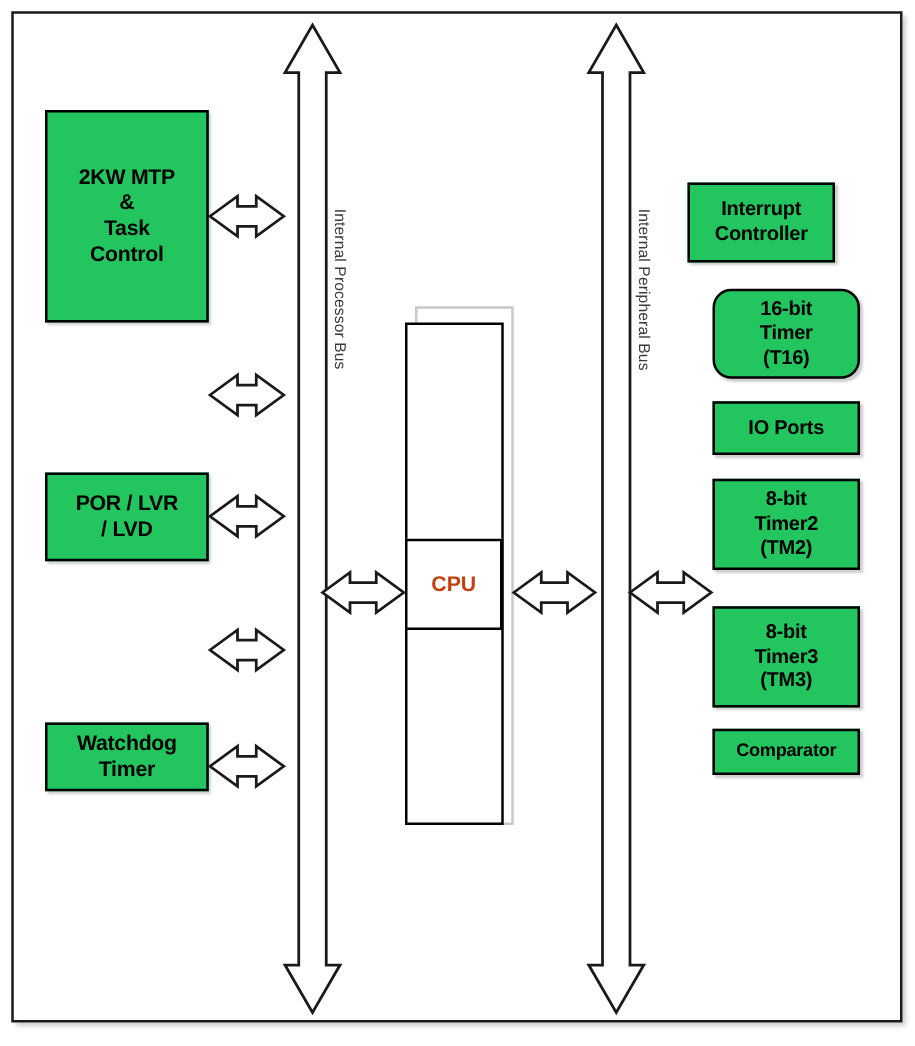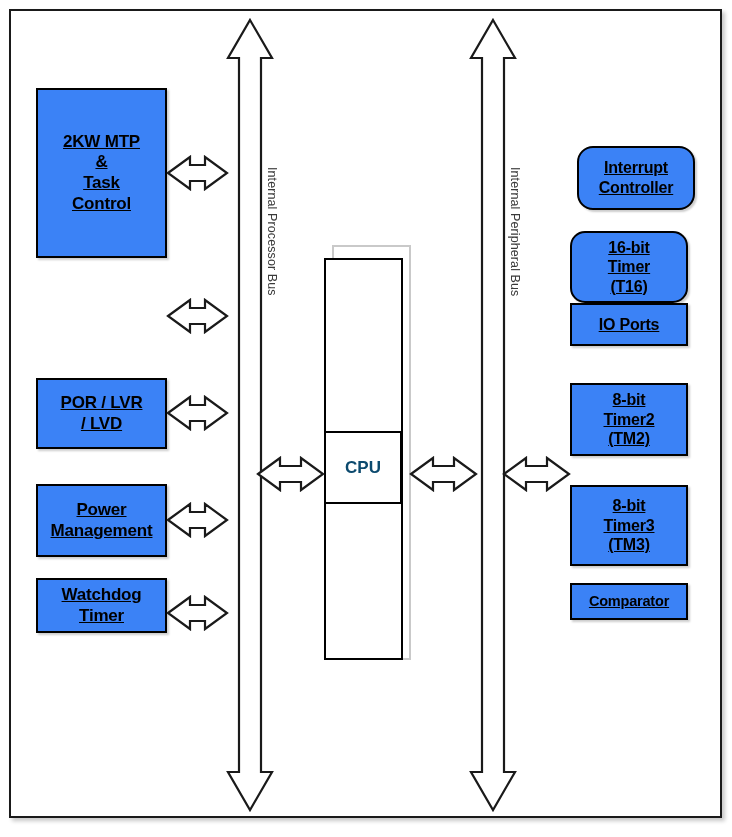--- a/index.html
+++ b/index.html
@@ -23,32 +23,31 @@
     border:2px solid #1a1a1a;
     background:#ffffff;
     box-sizing:border-box;
     box-shadow:3px 3px 4px rgba(0,0,0,0.22);
   }
   
   .blk{
     position:absolute;
     box-sizing:border-box;
     border:2px solid #000000;
-    background:#3b82f6;
+    background:#22c55e;
     display:flex;
     align-items:center;
     justify-content:center;
     text-align:center;
     font-weight:bold;
     color:#000000;
     line-height:1.22;
     box-shadow:2px 2px 2px rgba(0,0,0,0.20);
     white-space:pre-line;
     letter-spacing:-0.2px;
-    text-decoration:underline;
   }
   .blk.l{ font-size:17px; }
   .blk.r{ font-size:16px; }
   .blk.small{ font-size:14.5px; }
   
   #cpu-shadow{
     position:absolute;
     box-sizing:border-box;
     border:2px solid #c9c9c9;
     background:transparent;
@@ -62,21 +61,21 @@
   #cpu-box{
     position:absolute;
     box-sizing:border-box;
     border:2px solid #000000;
     background:#ffffff;
     display:flex;
     align-items:center;
     justify-content:center;
     font-weight:bold;
     font-size:17px;
-    color:#0c4a6e;
+    color:#c2410c;
     border-right-width:3px;
   }
   
   .bus-label{
     position:absolute;
     font-size:12.5px;
     color:#3a3a3a;
     font-weight:normal;
     white-space:nowrap;
     transform-origin:left top;
@@ -99,34 +98,32 @@
 
   <div class="blk l" style="left:36px;  top:88px;  width:131px; height:170px;">2KW MTP
 &amp;
 Task
 Control</div>
 
 
   <div class="blk l" style="left:36px;  top:378px; width:131px; height:71px;">POR / LVR
 / LVD</div>
 
-  <div class="blk l" style="left:36px;  top:484px; width:131px; height:73px;">Power
-Management</div>
 
   <div class="blk l" style="left:36px;  top:578px; width:131px; height:55px;">Watchdog
 Timer</div>
 
-  <div class="blk r" style="left:577px; top:146px; width:118px; height:64px;border-radius:16px;">Interrupt
+  <div class="blk r" style="left:550px; top:146px; width:118px; height:64px;">Interrupt
 Controller</div>
 
   <div class="blk r" style="left:570px; top:231px; width:118px; height:72px;border-radius:15px;">16-bit
 Timer
 (T16)</div>
 
-  <div class="blk r" style="left:570px; top:303px; width:118px; height:43px;">IO Ports</div>
+  <div class="blk r" style="left:570px; top:321px; width:118px; height:43px;">IO Ports</div>
 
   <div class="blk r" style="left:570px; top:383px; width:118px; height:73px;">8-bit
 Timer2
 (TM2)</div>
 
   <div class="blk r" style="left:570px; top:485px; width:118px; height:81px;">8-bit
 Timer3
 (TM3)</div>
 
   <div class="blk small" style="left:570px; top:583px; width:118px; height:37px;text-align:right;">Comparator</div>

